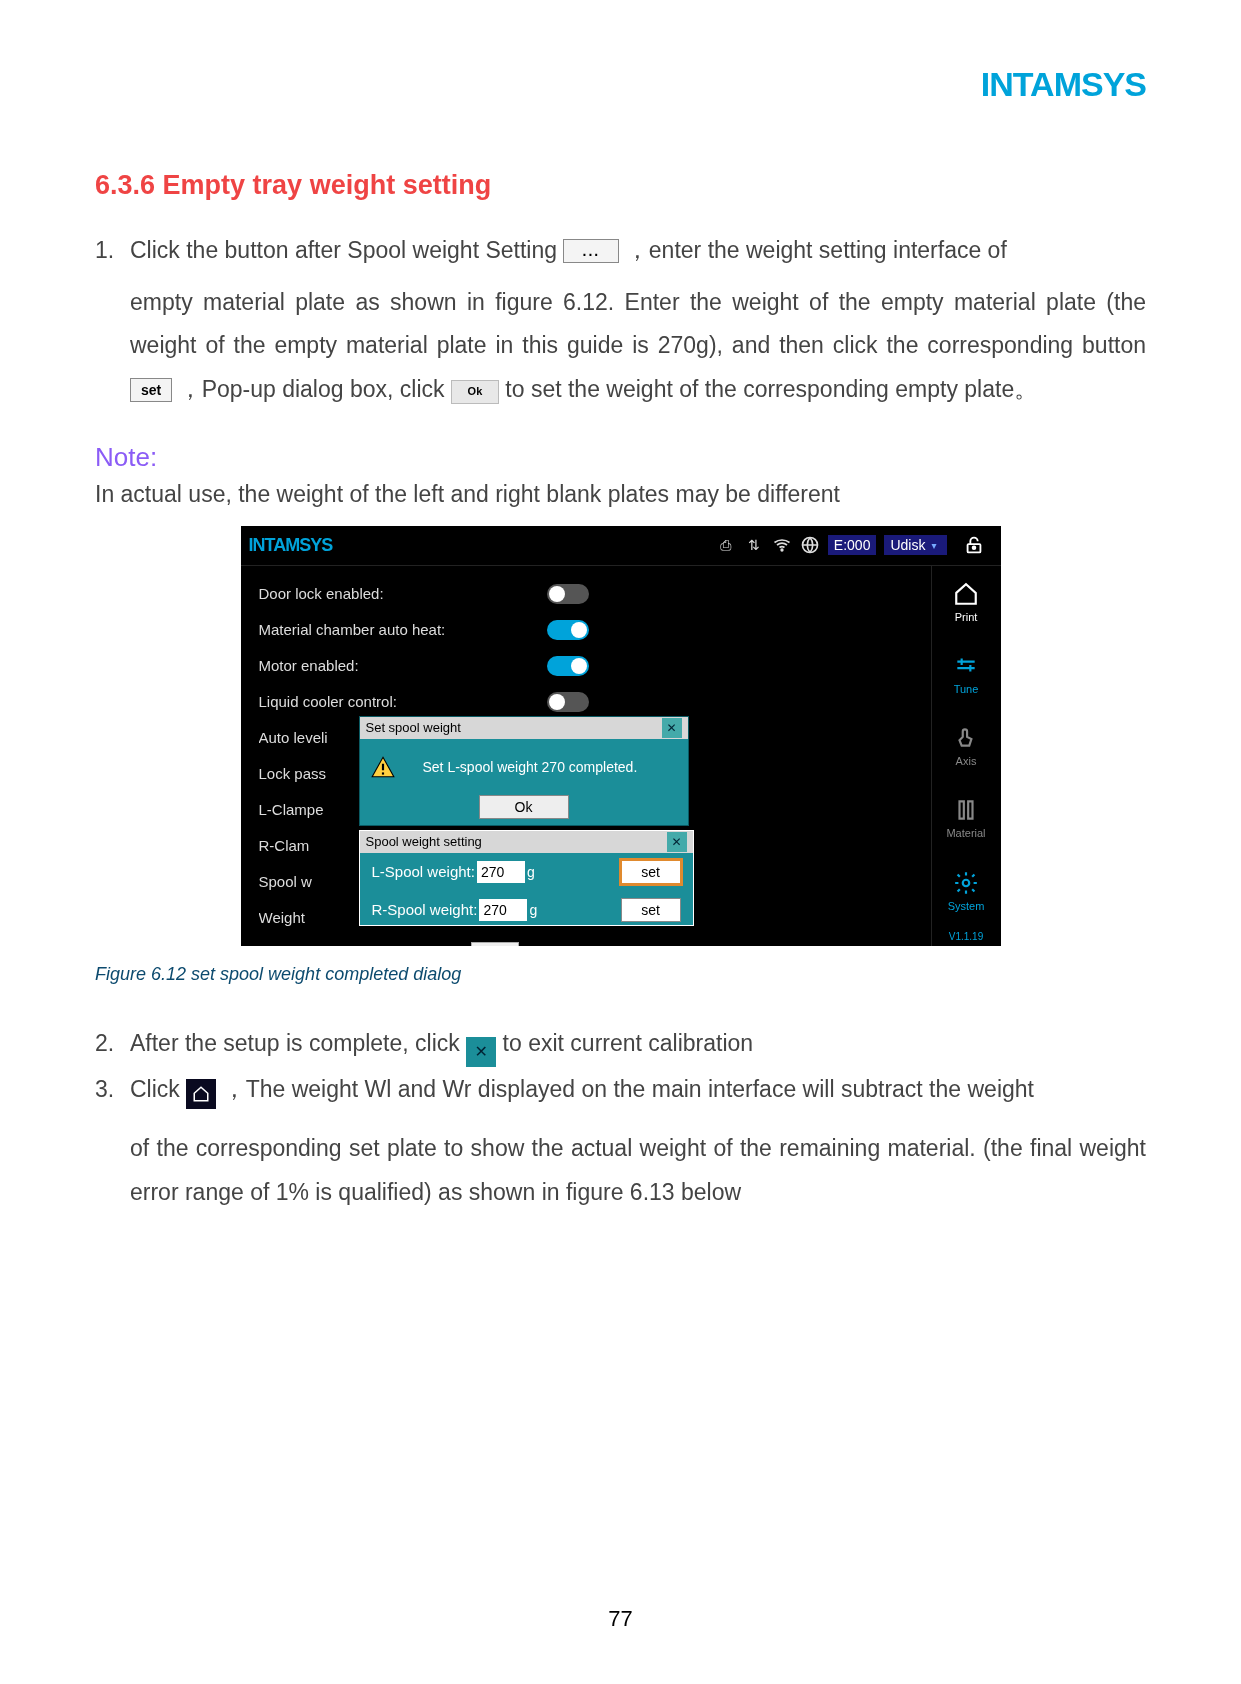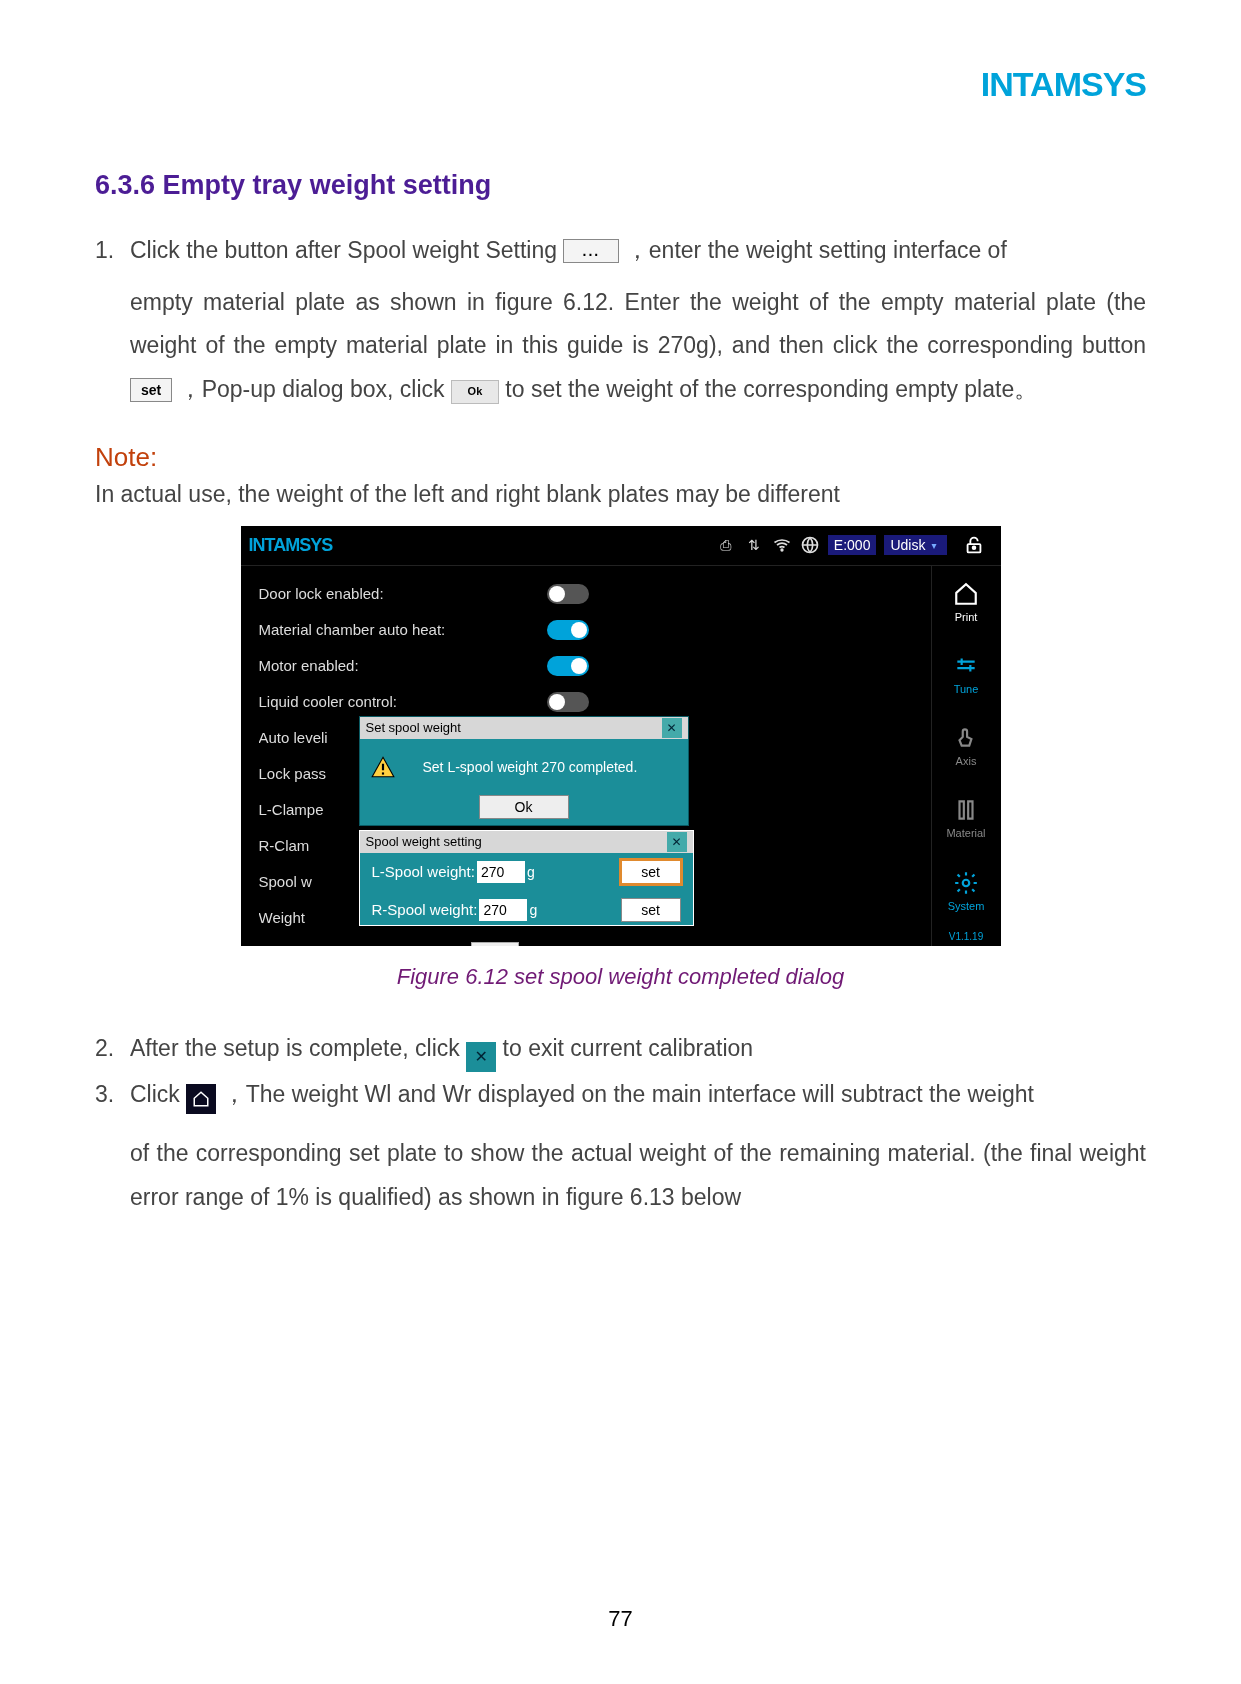--- a/index.html
+++ b/index.html
@@ -19,21 +19,21 @@
     font-family: Arial, sans-serif;
     font-size: 34px;
     font-weight: 900;
     letter-spacing: -1px;
     color: #00A3DA;
   }
   .section-heading {
     margin-top: 110px;
     font-size: 27px;
     font-weight: 600;
-    color: #4c1d95;
+    color: #ef4444;
     margin-bottom: 28px;
   }
   .body-text {
     font-size: 23px;
     line-height: 1.9;
     color: #444;
     text-align: justify;
   }
   .step1 { padding-left: 35px; position: relative; }
   .step1 .num { position: absolute; left: 0; }
@@ -45,21 +45,21 @@
     background: #f4f4f4;
     font-size: 14px;
     font-weight: 700;
     height: 24px;
     padding: 0 10px;
     vertical-align: 2px;
     color: #000;
   }
   .inline-btn.ellipsis { width: 56px; letter-spacing: 2px; }
   .inline-btn.ok { background: #e8e8e8; border:1px solid #bbb; width:48px; font-size:11px; }
-  .note-heading { font-size: 26px; font-weight: 400; color: #c2410c; margin-top: 30px; margin-bottom: 8px; }
+  .note-heading { font-size: 26px; font-weight: 400; color: #8b5cf6; margin-top: 30px; margin-bottom: 8px; }
   .note-text { font-size: 23px; color: #444; margin-bottom: 18px; }
 
   
   .screenshot {
     width: 760px;
     height: 420px;
     margin: 0 auto 18px auto;
     background: #000;
     position: relative;
     font-family: Arial, sans-serif;
@@ -124,21 +124,21 @@
     background:#1b8e99; color:#fff; border:1px solid #ffffff;
   }
   .dlg2 .row { height:38px; display:flex; align-items:center; gap:2px; padding:0 12px; font-size:15px; }
   .dlg2 input { width:48px; height:22px; background:#fff; color:#000; border:none; font-size:14px; text-align:left; padding:0 4px; }
   .dlg2 .unit { font-size:14px; }
   .dlg2 .setbtn { width:60px; height:24px; background:#fff; color:#000; border:1px solid #888; font-size:14px; display:flex; align-items:center; justify-content:center; margin-left:auto; }
   .dlg2 .row.hl .setbtn { outline:3px solid #e08a2e; outline-offset:-1px; }
 
   .fake-ellipsis-chip { width:48px; height:22px; background:#eee; color:#000; border:1px solid #aaa; font-size:14px; display:flex; align-items:center; justify-content:center; position:absolute; left:230px; top:376px; letter-spacing:2px; }
 
-  .caption { text-align:center; font-style:italic; font-size:22px; color:#701a75; margin-bottom:40px; }
+  .caption { font-style:italic; font-size:18px; color:#0c4a6e; margin-bottom:40px; }
 
   .steps2 { font-size:23px; line-height:1.65; color:#444; }
   .steps2 .line { padding-left:35px; position:relative; margin-bottom:4px; }
   .steps2 .num { position:absolute; left:0; }
   .mini-icon { display:inline-flex; width:30px; height:30px; vertical-align:-6px; align-items:center; justify-content:center; }
   .mini-icon.teal { background:#1b8e99; color:#023; font-size:16px; }
   .mini-icon.dark { background:#0a0a20; }
   .mini-icon.dark svg { width:18px; height:18px; }
   .para2 { font-size:23px; line-height:1.9; color:#444; text-align:justify; padding-left:35px; margin-top:18px; }
 

